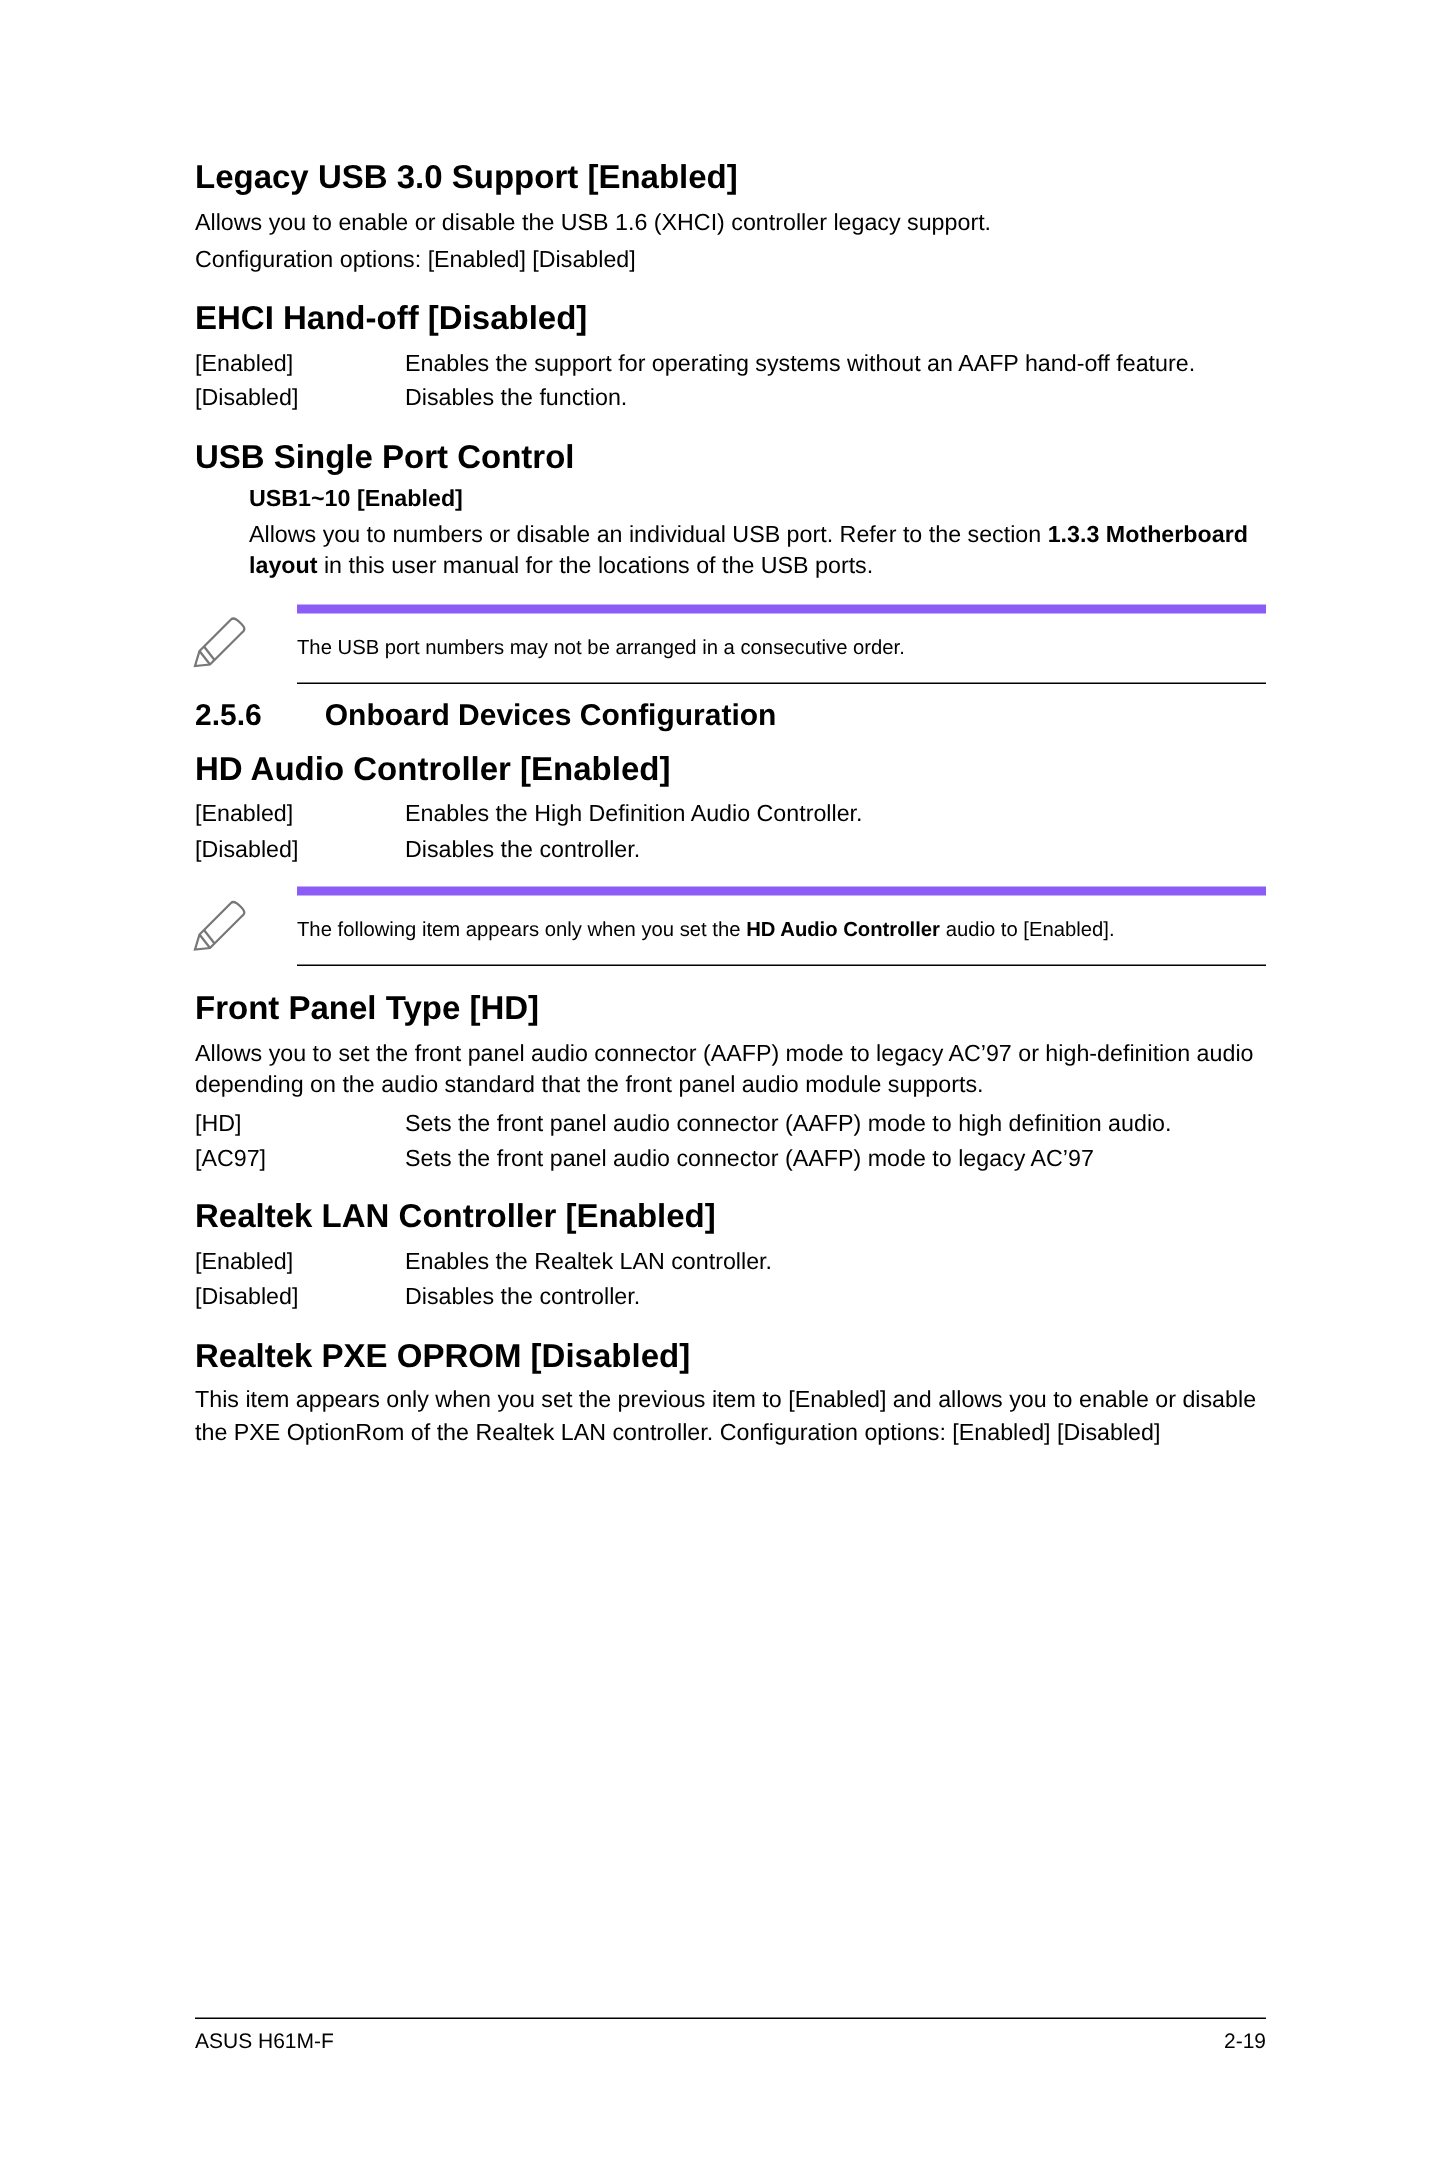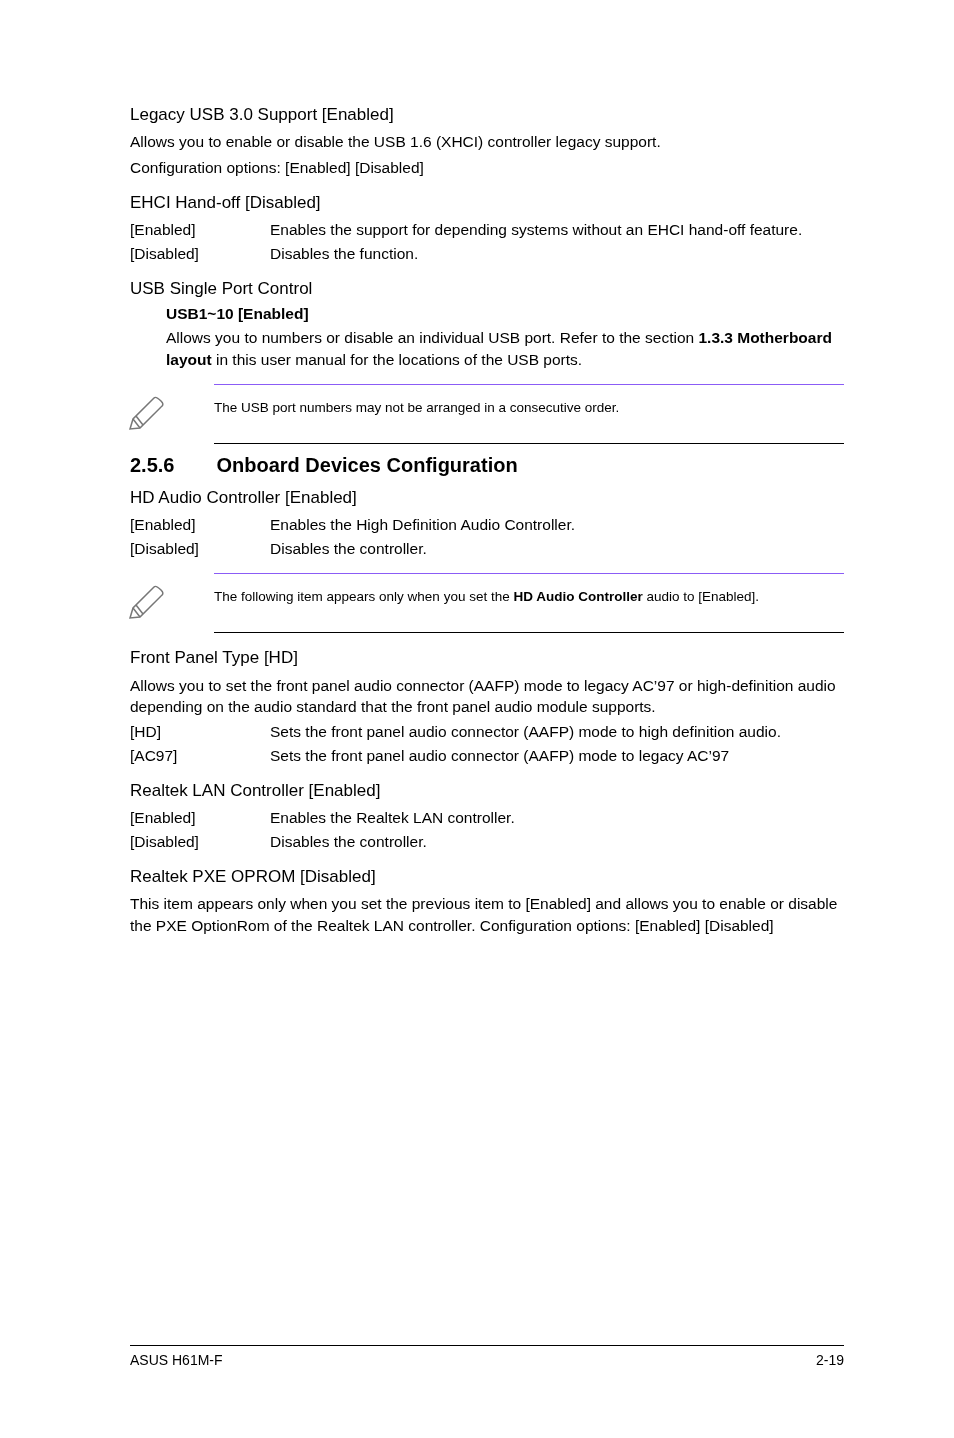--- a/index.html
+++ b/index.html
@@ -5,22 +5,22 @@
   * { margin: 0; padding: 0; box-sizing: border-box; }
   html, body { width: 954px; height: 1438px; }
   body {
     font-family: Arial, Helvetica, sans-serif;
     color: #000;
     background: #fff;
     padding: 104px 110px 0 130px;
     position: relative;
   }
   .h3 {
-    font-size: 17px;
-    font-weight: normal;
+    font-size: 22px;
+    font-weight: bold;
     line-height: 1.25;
     margin-top: 14px;
     margin-bottom: 6px;
   }
   .h3.first { margin-top: 0; }
   .body {
     font-size: 15.5px;
     line-height: 1.38;
     margin-bottom: 4px;
   }
@@ -53,28 +53,27 @@
   }
   .bold { font-weight: bold; }
   .note-block {
     display: flex;
     align-items: center;
     gap: 30px;
     margin: 14px 0 10px 0;
   }
   .note-content {
     flex: 1;
-    border-top: 1px solid #8b5cf6;
+    border-top: 6px solid #8b5cf6;
     border-bottom: 1px solid #000;
-    padding: 14px 0 26px 0;
+    padding: 14px 0 14px 0;
     font-size: 13.5px;
     line-height: 1.35;
     display: flex;
     align-items: center;
-    margin-left: 16px;
   }
   .note-icon {
     flex: 0 0 44px;
     margin-left: -6px;
   }
   .note-icon svg { display: block; }
   .h2 {
     font-size: 20px;
     font-weight: bold;
     margin-top: 10px;
@@ -98,21 +97,21 @@
 </head>
 <body>
 
 <div class="h3 first">Legacy USB 3.0 Support [Enabled]</div>
 <div class="body">Allows you to enable or disable the USB 1.6 (XHCI) controller legacy support.</div>
 <div class="body">Configuration options: [Enabled] [Disabled]</div>
 
 <div class="h3">EHCI Hand-off [Disabled]</div>
 <div class="opt-row">
   <div class="opt-label">[Enabled]</div>
-  <div class="opt-text">Enables the support for depending systems without an EHCI hand-off feature.</div>
+  <div class="opt-text">Enables the support for operating systems without an AAFP hand-off feature.</div>
 </div>
 <div class="opt-row">
   <div class="opt-label">[Disabled]</div>
   <div class="opt-text">Disables the function.</div>
 </div>
 
 <div class="h3">USB Single Port Control</div>
 <div class="sub-block">
   <div class="sub-h4">USB1~10 [Enabled]</div>
   <div class="sub-body">

